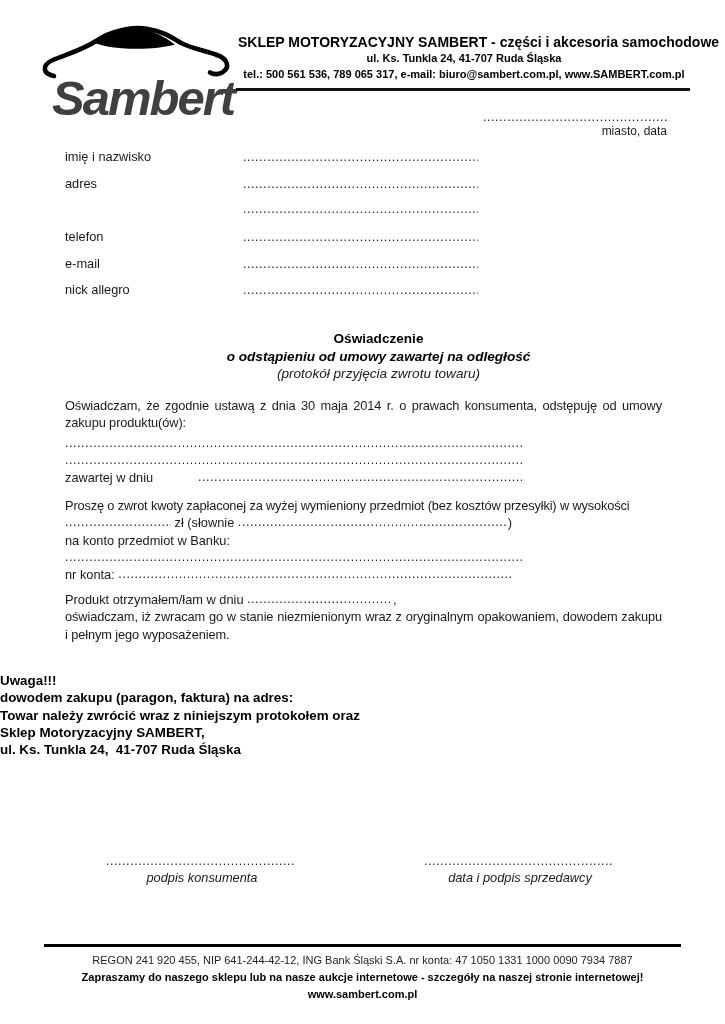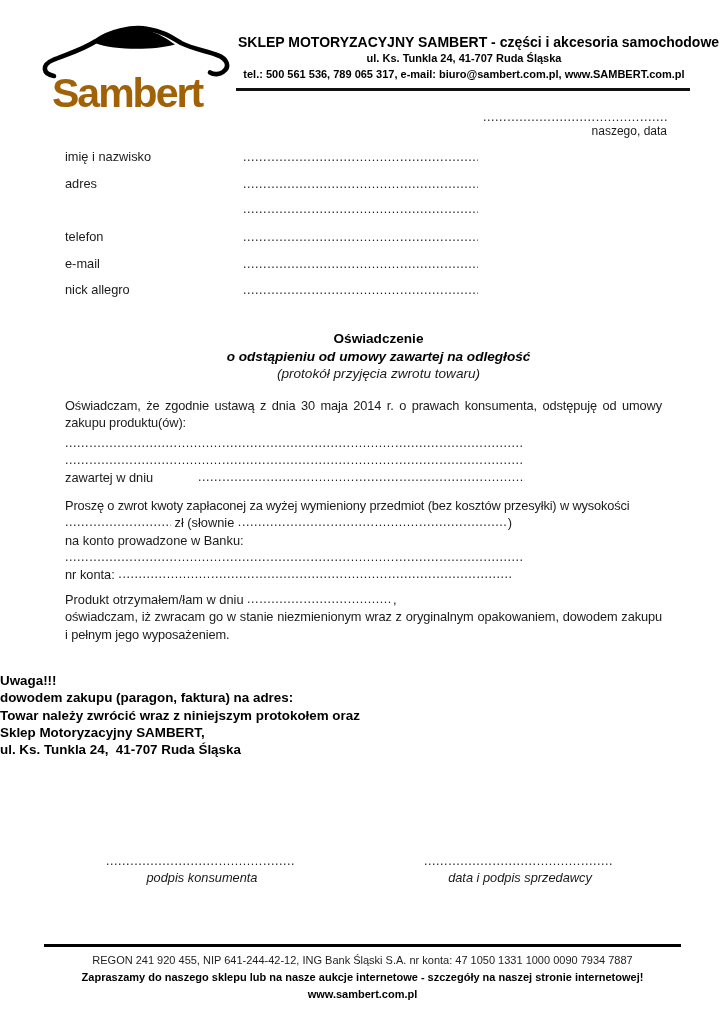--- a/index.html
+++ b/index.html
@@ -5,22 +5,22 @@
   html,body{margin:0;padding:0;background:#ffffff;}
   .page{
     position:relative;width:725px;height:1024px;background:#ffffff;
     font-family:"Liberation Sans","DejaVu Sans",sans-serif;
     color:#1a1a1a;overflow:hidden;
   }
   
   .logo{position:absolute;left:40px;top:24px;width:200px;height:84px;}
   .logo svg{position:absolute;left:0;top:0;}
   .logo-word{
-    position:absolute;left:12px;top:46px;font-size:41px;font-weight:bold;
-    letter-spacing:-2px;color:#a16207;white-space:nowrap;
+    position:absolute;left:12px;top:46px;font-size:49px;font-weight:bold;font-style:italic;
+    letter-spacing:-2px;color:#404040;white-space:nowrap;
   }
   .header-text{position:absolute;left:238px;top:33px;width:452px;text-align:center;color:#000;}
   .header-text .h1{font-size:14px;font-weight:bold;white-space:nowrap;line-height:18px;}
   .header-text .h2{font-size:11px;font-weight:bold;white-space:nowrap;line-height:15.5px;}
   .header-rule{position:absolute;left:236px;top:88px;width:454px;height:2.6px;background:#111;}
   
   .dots{
     display:inline-block;overflow:hidden;white-space:nowrap;vertical-align:baseline;
     font-size:12.5px;letter-spacing:0.55px;color:#222;
   }
@@ -84,21 +84,21 @@
 
   <div class="header-text">
     <div class="h1">SKLEP MOTORYZACYJNY SAMBERT - części i akcesoria samochodowe</div>
     <div class="h2">ul. Ks. Tunkla 24, 41-707 Ruda Śląska</div>
     <div class="h2">tel.: 500 561 536, 789 065 317, e-mail: biuro@sambert.com.pl, www.SAMBERT.com.pl</div>
   </div>
   <div class="header-rule"></div>
 
   <div class="date-block">
     <span class="dots">............................................................................................................................................................................................................................................................................................................</span>
-    <div class="date-label">naszego, data</div>
+    <div class="date-label">miasto, data</div>
   </div>
 
   <div class="fields">
     <div class="frow">
       <span class="flabel">imię i nazwisko</span>
       <span class="dots">............................................................................................................................................................................................................................................................................................................</span>
     </div>
     <div class="frow">
       <span class="flabel">adres</span>
       <span class="dots">............................................................................................................................................................................................................................................................................................................</span>
@@ -140,21 +140,21 @@
   </div>
 
   <div class="para p2">
     <div class="nowrap">Proszę o zwrot kwoty zapłaconej za wyżej wymieniony przedmiot (bez kosztów przesyłki) w wysokości</div>
     <div class="inline-row">
       <span class="dots amt-dots1">............................................................................................................................................................................................................................................................................................................</span>
       <span class="lbl"> zł (słownie </span>
       <span class="dots amt-dots2">............................................................................................................................................................................................................................................................................................................</span>
       <span class="lbl">)</span>
     </div>
-    <div>na konto prowadzone w Banku:</div>
+    <div>na konto przedmiot w Banku:</div>
     <div class="dotline"><span class="dots bank-dots">............................................................................................................................................................................................................................................................................................................</span></div>
     <div class="inline-row">
       <span class="lbl">nr konta: </span>
       <span class="dots konto-dots">............................................................................................................................................................................................................................................................................................................</span>
     </div>
   </div>
 
   <div class="para p3">
     <div class="inline-row">
       <span class="lbl">Produkt otrzymałem/łam w dniu </span>

